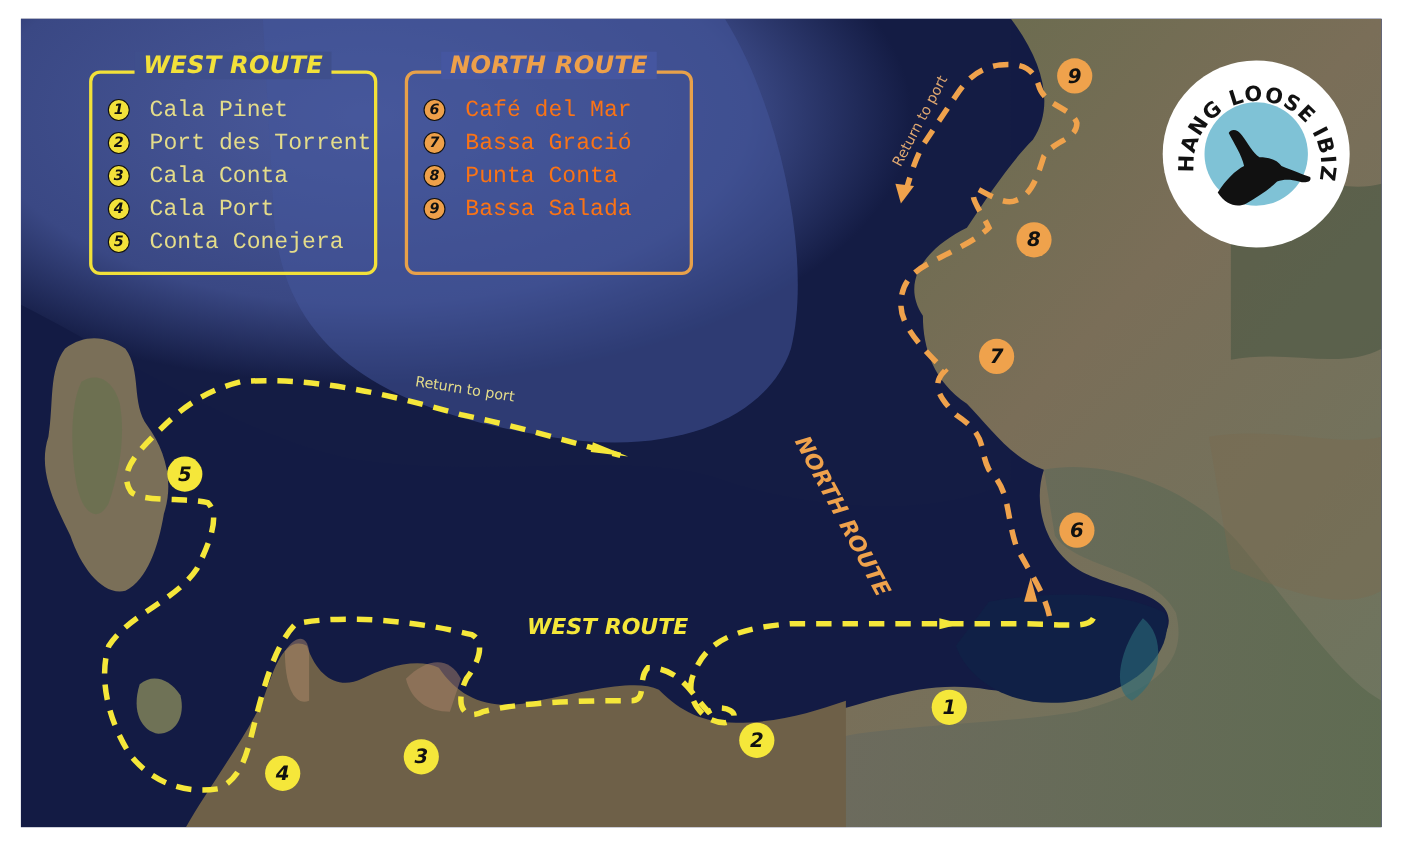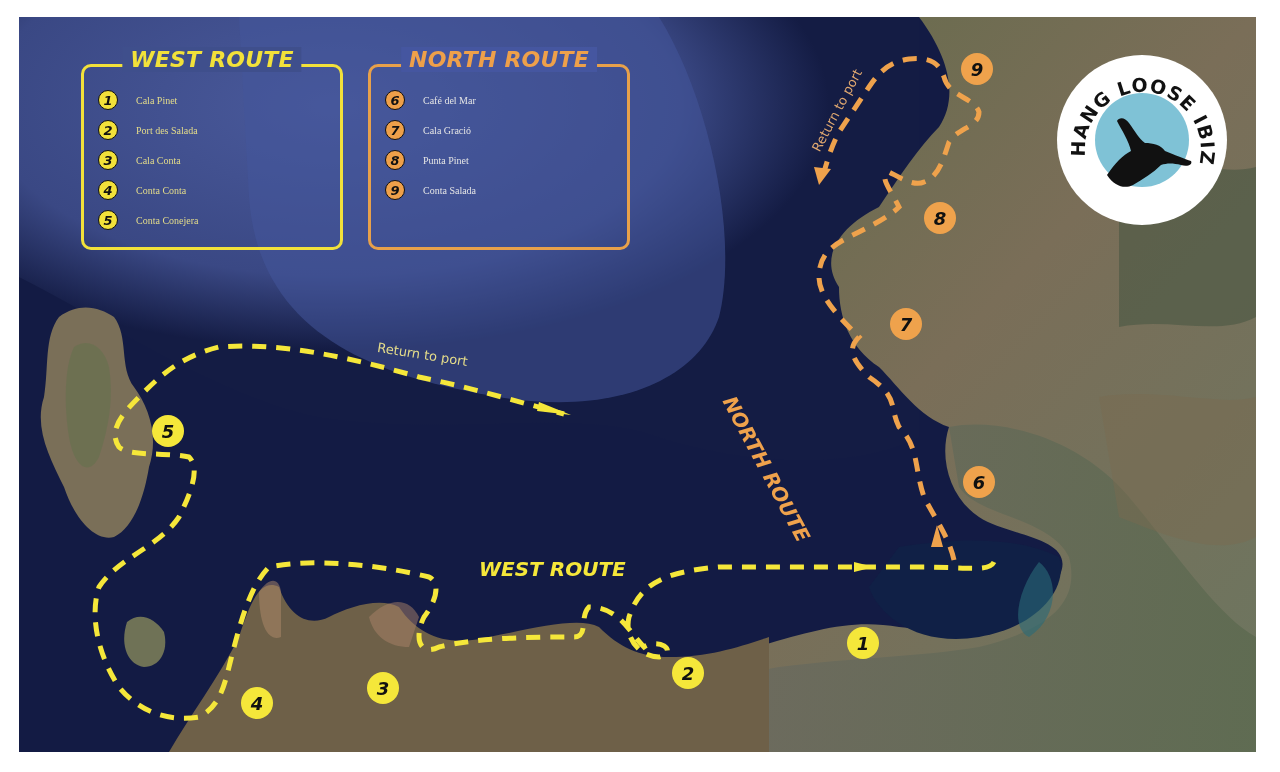--- a/index.html
+++ b/index.html
@@ -4,29 +4,29 @@
   <style>
     html, body { margin:0; padding:0; background:#ffffff; }
     body { width:1280px; height:772px; position:relative; overflow:hidden; font-family:"DejaVu Sans", sans-serif; }
     .map { position:absolute; left:19px; top:17px; width:1237px; height:735px; overflow:hidden; background:#1a2350;text-align:center; }
     .map svg.base { position:absolute; left:0; top:0; }
     .legend { position:absolute; border:3px solid; border-radius:10px; box-sizing:border-box; }
     .legend .ltitle { position:absolute; top:-20px; left:50%; transform:translateX(-50%); padding:0 8px; font-family:"DejaVu Sans", sans-serif; font-weight:bold; font-style:italic; font-size:22px; white-space:nowrap; letter-spacing:0.2px; }
     .legend ul { list-style:none; margin:0; padding:0; position:absolute; left:14px; top:18px; }
     .legend li { display:flex; align-items:center; height:30px; }
     .legend .num { width:20px; height:20px; border-radius:50%; display:flex; align-items:center; justify-content:center; font-weight:bold; font-style:italic; font-size:13px; color:#111; margin-right:18px; border:1.5px solid #111; box-sizing:border-box; }
-    .legend .name { font-family:Liberation Serif, serif; font-size:10px; }
+    .legend .name { font-family:Liberation Mono, monospace; font-size:21px; }
     .west-legend { left:62px; top:47px; width:262px; height:186px; border-color:#f2e13a; }
     .west-legend .ltitle { color:#f2e13a; background:#3f4f8c; }
     .west-legend .num { background:#f2e13a; }
     .west-legend .name { color:#e4dc8a; }
     .north-legend { left:349px; top:47px; width:262px; height:186px; border-color:#e8a14a; }
     .north-legend .ltitle { color:#eea04a; background:#4556a0; }
     .north-legend .num { background:#eea04a; }
-    .north-legend .name { color:#e5e5e5; }
+    .north-legend .name { color:#f97316; }
     .marker { position:absolute; width:32px; height:32px; border-radius:50%; display:flex; align-items:center; justify-content:center; font-weight:bold; font-style:italic; font-size:18px; color:#111; }
     .marker.west { background:#f5e73a; }
     .marker.north { background:#efa24c; }
     .route-label { position:absolute; font-weight:bold; font-style:italic; white-space:nowrap; }
     .logo { position:absolute; left:1038px; top:38px; width:170px; height:170px; border-radius:50%; background:#fff; }
     .logo .inner { position:absolute; left:38px; top:38px; width:94px; height:94px; border-radius:50%; background:#7fc2d6; }
     .logo svg { position:absolute; left:0; top:0; }
   </style>
 </head>
 <body>
@@ -86,55 +86,55 @@
 
   <div class="legend west-legend">
     <div class="ltitle">WEST ROUTE</div>
     <ul>
       <li>
           <span class="num">1</span>
           <span class="name">Cala Pinet</span>
         </li>
       <li>
           <span class="num">2</span>
-          <span class="name">Port des Salada</span>
+          <span class="name">Port des Torrent</span>
         </li>
       <li>
           <span class="num">3</span>
           <span class="name">Cala Conta</span>
         </li>
       <li>
           <span class="num">4</span>
-          <span class="name">Conta Conta</span>
+          <span class="name">Cala Port</span>
         </li>
       <li>
           <span class="num">5</span>
           <span class="name">Conta Conejera</span>
         </li>
     </ul>
   </div>
 
   <div class="legend north-legend">
     <div class="ltitle">NORTH ROUTE</div>
     <ul>
       <li>
           <span class="num">6</span>
           <span class="name">Café del Mar</span>
         </li>
       <li>
           <span class="num">7</span>
-          <span class="name">Cala Gració</span>
+          <span class="name">Bassa Gració</span>
         </li>
       <li>
           <span class="num">8</span>
-          <span class="name">Punta Pinet</span>
+          <span class="name">Punta Conta</span>
         </li>
       <li>
           <span class="num">9</span>
-          <span class="name">Conta Salada</span>
+          <span class="name">Bassa Salada</span>
         </li>
     </ul>
   </div>
 
   <div class="route-label" style="left:460px; top:540px; font-size:20px; color:#f5e73a;">WEST ROUTE</div>
   <div class="route-label" style="left:720px; top:375px; font-size:20px; color:#efa24c; transform:rotate(62deg); transform-origin:left top;">NORTH ROUTE</div>
   <div class="route-label" style="left:358px; top:330px; font-size:13px; font-weight:normal; font-style:normal; color:#e4dc8a; transform:rotate(9deg);">Return to port</div>
   <div class="route-label" style="left:790px; top:130px; font-size:13px; font-weight:normal; font-style:normal; color:#e0a870; transform:rotate(-62deg); transform-origin:left top;">Return to port</div>
 
   <div class="marker west" style="left:828px; top:610px;">1</div>

